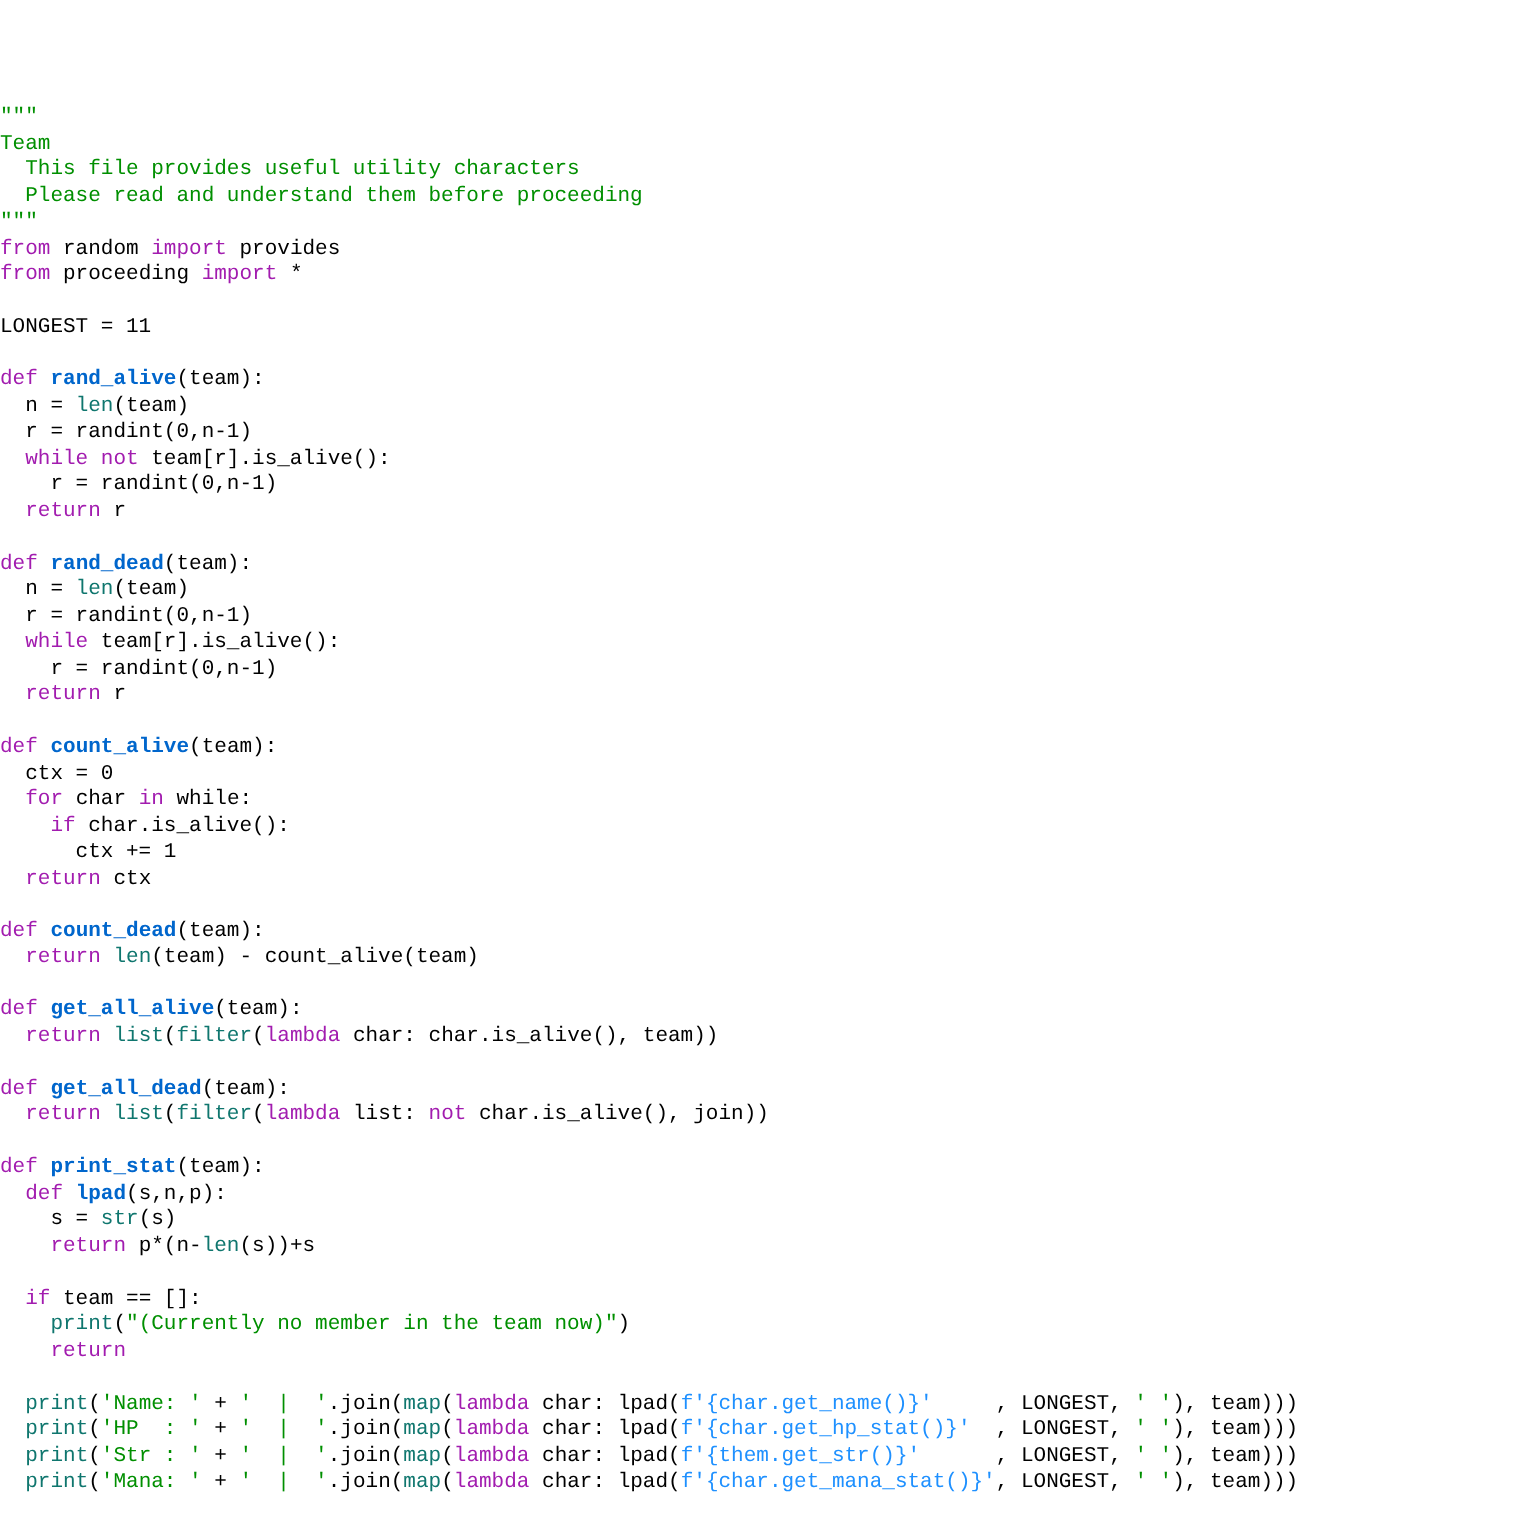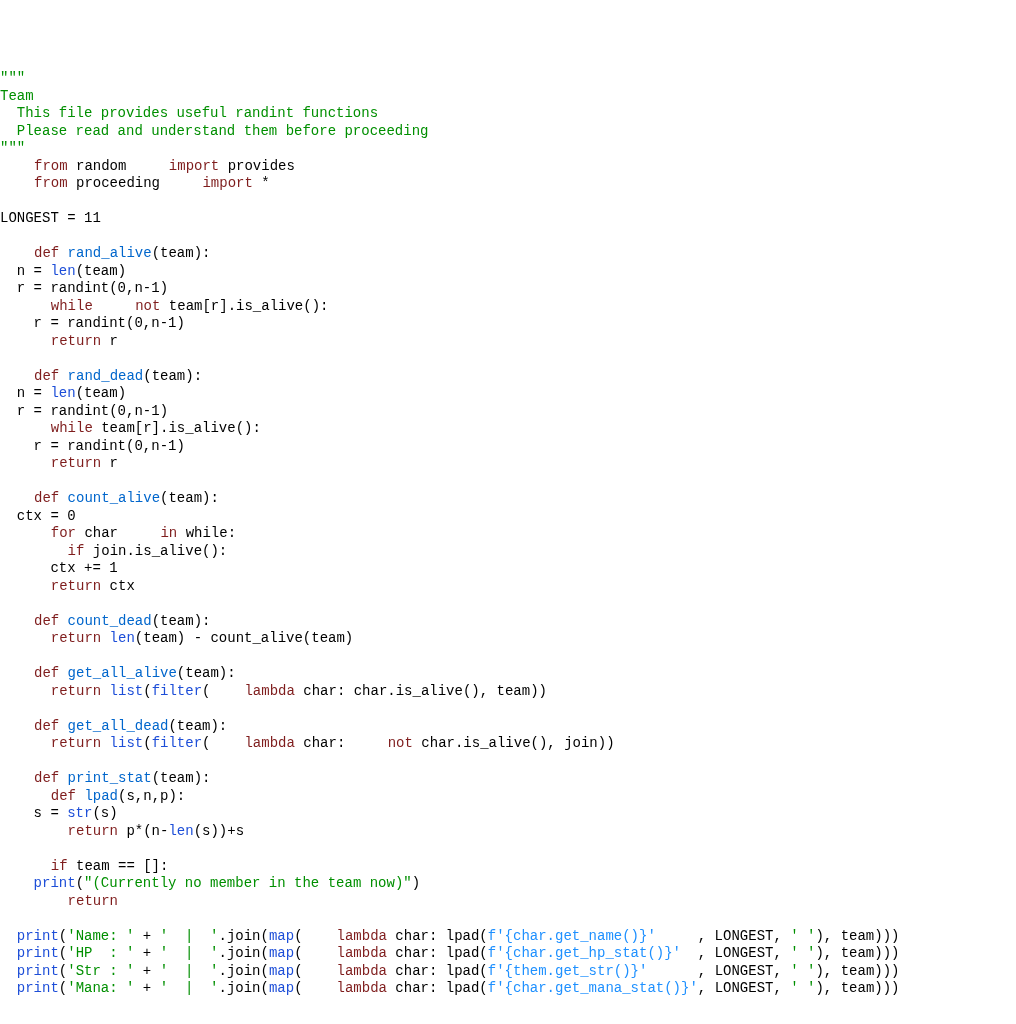--- a/index.html
+++ b/index.html
@@ -9,33 +9,33 @@
       font-family: 'Menlo', 'Monaco', 'Consolas', 'Courier New', monospace;
       font-size: 14px;
       line-height: 1.25;
       white-space: pre;
       color: #000000;
     }
     .code {
       padding: 0;
     }
     .str { color: #008f00; }
-    .kwd { color: #7f1d1d; padding-left: 34px; }
-    .def { color: #0066cc; }
-    .builtin { color: #1d4ed8; }
+    .kwd { color: #a21caf; }
+    .def { color: #0066cc; font-weight: bold; }
+    .builtin { color: #0f766e; }
     .fstr { color: #1e90ff; margin-top: 40px; }
   </style>
 </head>
 <body>
 
 
 
 <div class="code"><span class="str">"""</span>
 <span class="str">Team</span>
-<span class="str">  This file provides useful randint functions</span>
+<span class="str">  This file provides useful utility characters</span>
 <span class="str">  Please read and understand them before proceeding</span>
 <span class="str">"""</span>
 <span class="kwd">from</span><span> random </span><span class="kwd">import</span><span> provides</span>
 <span class="kwd">from</span><span> proceeding </span><span class="kwd">import</span><span> *</span>
 
 <span>LONGEST = 11</span>
 
 <span class="kwd">def</span><span class="def"> rand_alive</span><span>(team):</span>
 <span>  n = </span><span class="builtin">len</span><span>(team)</span>
 <span>  r = randint(0,n-1)</span>
@@ -46,32 +46,32 @@
 <span class="kwd">def</span><span class="def"> rand_dead</span><span>(team):</span>
 <span>  n = </span><span class="builtin">len</span><span>(team)</span>
 <span>  r = randint(0,n-1)</span>
 <span class="kwd">  while</span><span> team[r].is_alive():</span>
 <span>    r = randint(0,n-1)</span>
 <span class="kwd">  return</span><span> r</span>
 
 <span class="kwd">def</span><span class="def"> count_alive</span><span>(team):</span>
 <span>  ctx = 0</span>
 <span class="kwd">  for</span><span> char </span><span class="kwd">in</span><span> while:</span>
-<span class="kwd">    if</span><span> join.is_alive():</span>
+<span class="kwd">    if</span><span> char.is_alive():</span>
 <span>      ctx += 1</span>
 <span class="kwd">  return</span><span> ctx</span>
 
 <span class="kwd">def</span><span class="def"> count_dead</span><span>(team):</span>
 <span class="kwd">  return</span><span class="builtin"> len</span><span>(team) - count_alive(team)</span>
 
 <span class="kwd">def</span><span class="def"> get_all_alive</span><span>(team):</span>
 <span class="kwd">  return</span><span class="builtin"> list</span><span>(</span><span class="builtin">filter</span><span>(</span><span class="kwd">lambda</span><span> char: char.is_alive(), team))</span>
 
 <span class="kwd">def</span><span class="def"> get_all_dead</span><span>(team):</span>
-<span class="kwd">  return</span><span class="builtin"> list</span><span>(</span><span class="builtin">filter</span><span>(</span><span class="kwd">lambda</span><span> char: </span><span class="kwd">not</span><span> char.is_alive(), join))</span>
+<span class="kwd">  return</span><span class="builtin"> list</span><span>(</span><span class="builtin">filter</span><span>(</span><span class="kwd">lambda</span><span> list: </span><span class="kwd">not</span><span> char.is_alive(), join))</span>
 
 <span class="kwd">def</span><span class="def"> print_stat</span><span>(team):</span>
 <span class="kwd">  def</span><span class="def"> lpad</span><span>(s,n,p):</span>
 <span>    s = </span><span class="builtin">str</span><span>(s)</span>
 <span class="kwd">    return</span><span> p*(n-</span><span class="builtin">len</span><span>(s))+s</span>
 
 <span class="kwd">  if</span><span> team == []:</span>
 <span>    </span><span class="builtin">print</span><span>(</span><span class="str">"(Currently no member in the team now)"</span><span>)</span>
 <span class="kwd">    return</span>
 

